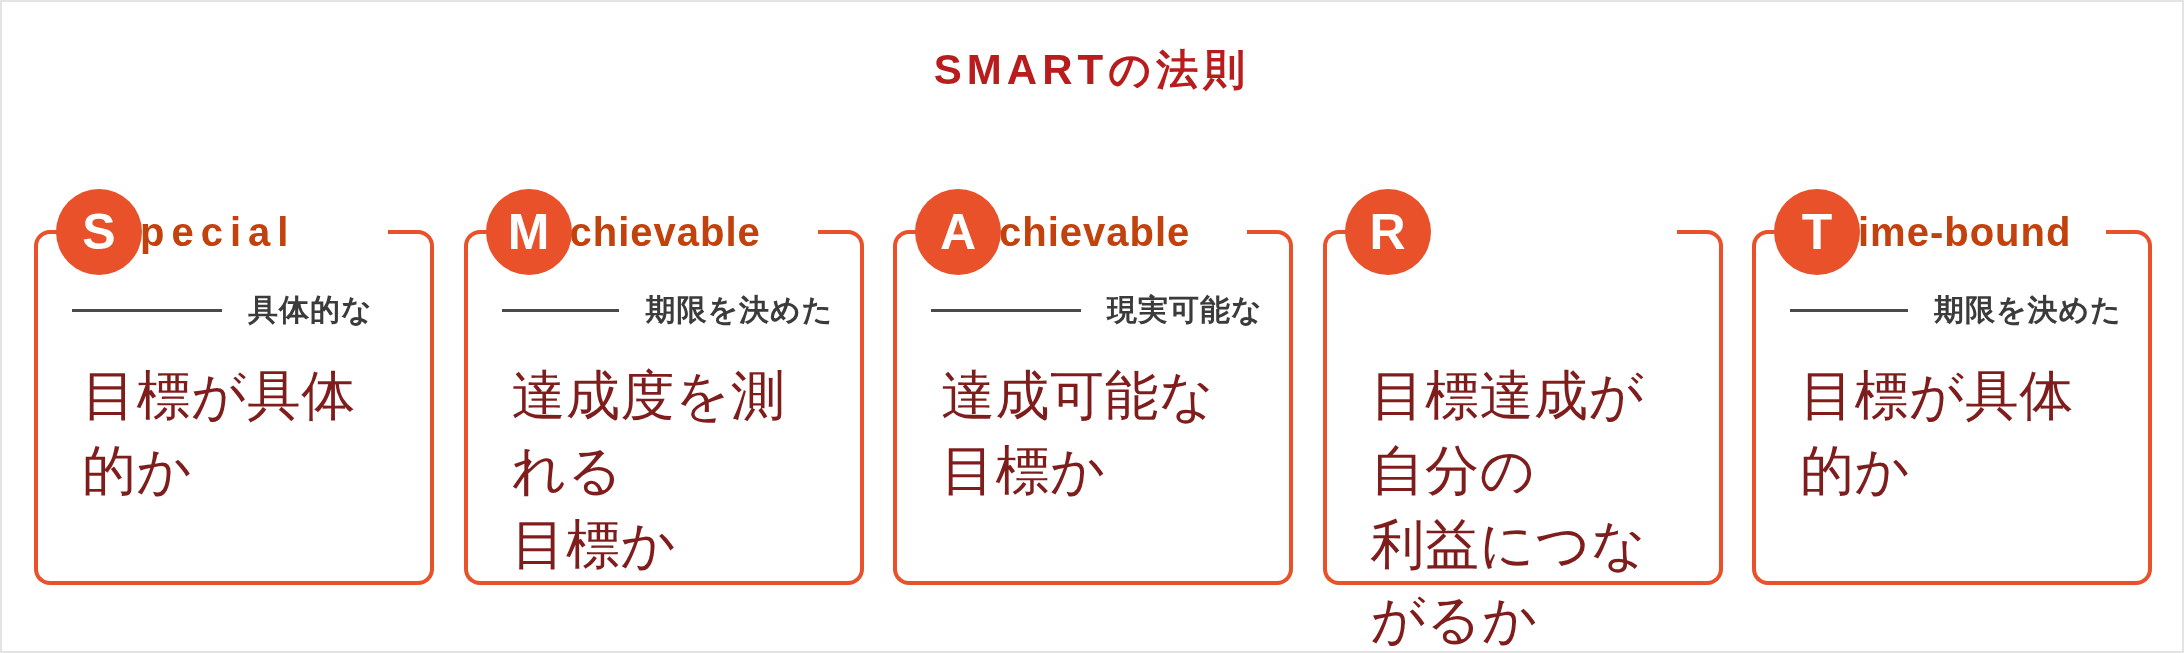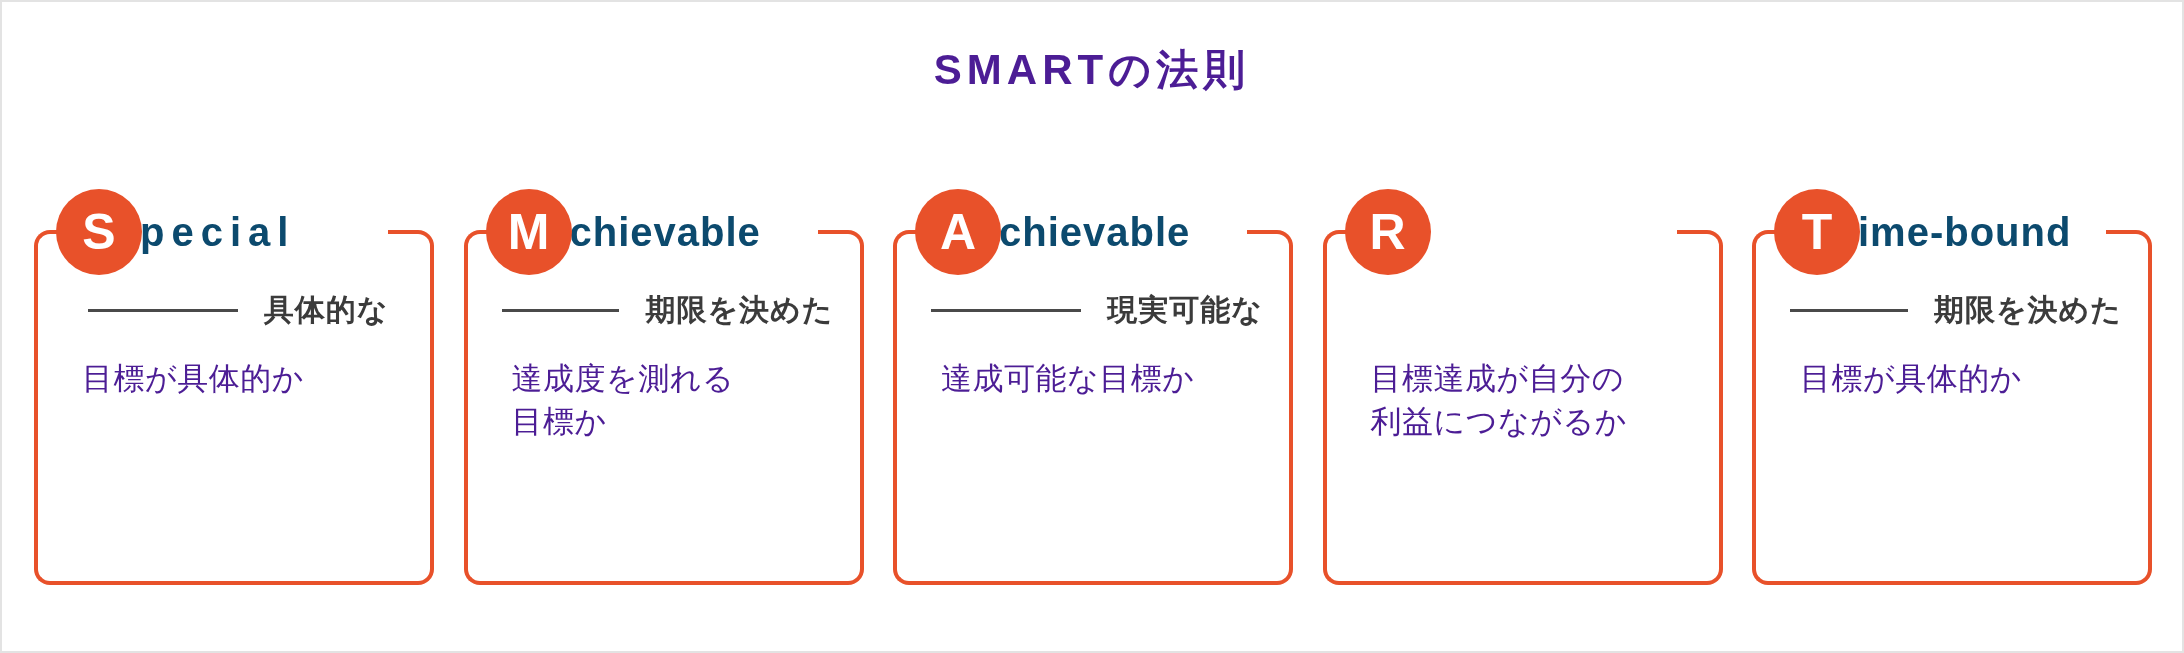--- a/index.html
+++ b/index.html
@@ -24,21 +24,21 @@
   }
 
   #page-title {
     position: absolute;
     top: 40px;
     left: 0;
     width: 100%;
     text-align: center;
     font-size: 42px;
     font-weight: bold;
-    color: #4c1d95;
+    color: #b91c1c;
     letter-spacing: 5px;
     white-space: nowrap;
   }
 
   #cards {
     position: absolute;
     top: 228px;
     left: 32px;
     width: 2118px;
     display: flex;
@@ -111,38 +111,38 @@
     font-weight: bold;
     line-height: 1;
     position: relative;
     z-index: 3;
   }
 
   .word-rest {
     margin-left: -4px;
     font-size: 40px;
     font-weight: bold;
-    color: #0c4a6e;
+    color: #c2410c;
     letter-spacing: 1px;
     white-space: nowrap;
     background: #ffffff;
     padding: 4px 6px 4px 2px;
     position: relative;
     z-index: 2;
   }
   .word-rest.spaced { letter-spacing: 7px; }
 
   .sub-row {
     position: absolute;
     top: 60px;
     left: 38px;
     right: 30px;
     display: flex;
     align-items: center;
-    justify-content: center;
+    justify-content: flex-start;
   }
   .sub-rule {
     flex: 1;
     height: 3px;
     background: #4a4a4a;
     margin-right: 26px;
     max-width: 150px;
   }
   .sub-text {
     font-size: 30px;
@@ -150,22 +150,22 @@
     color: #3b3b3b;
     white-space: nowrap;
     letter-spacing: 1px;
   }
 
   .body-text {
     position: absolute;
     top: 128px;
     left: 48px;
     right: 34px;
-    font-size: 31px;
-    color: #4c1d95;
+    font-size: 54px;
+    color: #7f1d1d;
     line-height: 1.38;
     letter-spacing: 0.5px;
     white-space: pre-line;
   }
 </style>
 </head>
 <body>
 
 <div id="frame">
 

